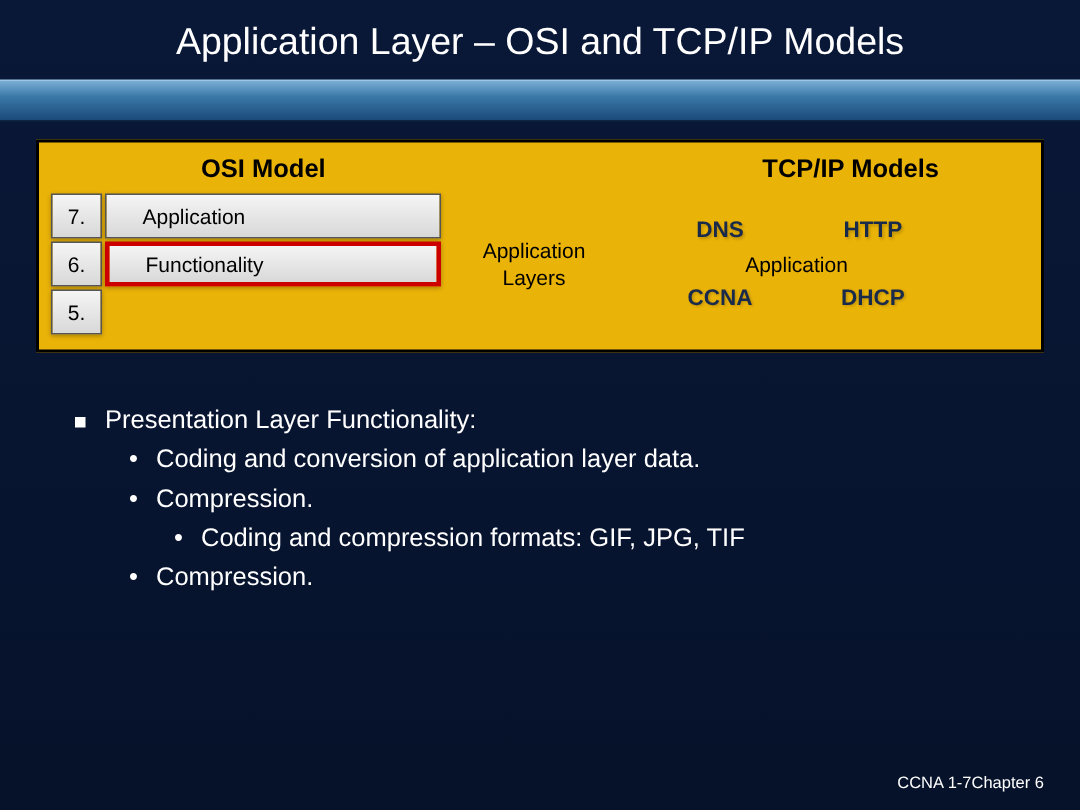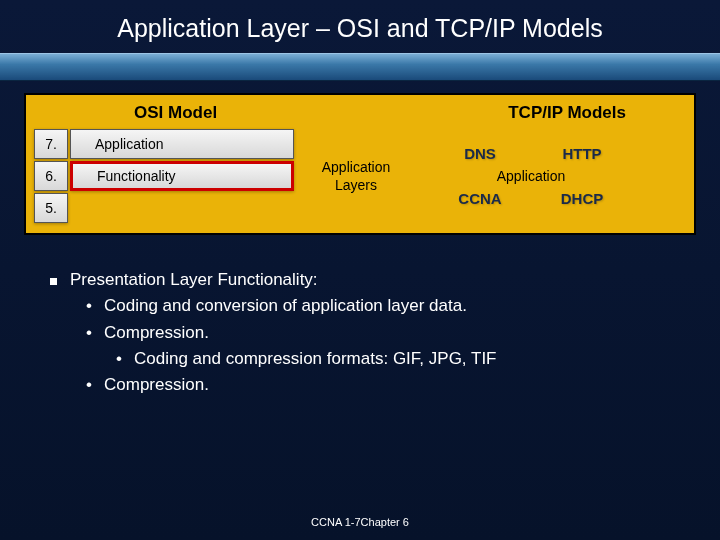--- a/index.html
+++ b/index.html
@@ -19,21 +19,21 @@
 .svc{font-size:15px;font-weight:bold;color:#1a2a4a;text-shadow:1px 1px 2px rgba(0,0,0,0.2);text-align:center}
 .svc-app{grid-column:1/3;font-size:14px;font-weight:normal;color:#000;text-align:center}
 .bullets{color:#fff;padding:20px 30px 0 50px;font-size:17px;line-height:1.55}
 .b0{position:relative;padding-left:20px}
 .b0::before{content:'';position:absolute;left:0;top:11px;width:7px;height:7px;background:#fff}
 .b1{position:relative;padding-left:24px;margin-left:30px}
 .b1::before{content:'•';position:absolute;left:6px;top:0}
 .b2{position:relative;padding-left:24px;margin-left:60px}
 .b2::before{content:'•';position:absolute;left:6px;top:0}
 .em{}
-.footer{position:absolute;bottom:12px;left:24px;right:24px;color:#fff;font-size:11px;display:flex;justify-content:center}
+.footer{position:absolute;bottom:12px;left:24px;right:24px;color:#fff;font-size:11px;display:flex;justify-content:flex-end}
 </style>
 </head>
 <body>
 
 <div class="title">Application Layer – OSI and TCP/IP Models</div>
 <div class="bluebar"></div>
 
 <div class="panel">
   <div class="panel-hdr">
     <span>OSI Model</span>

